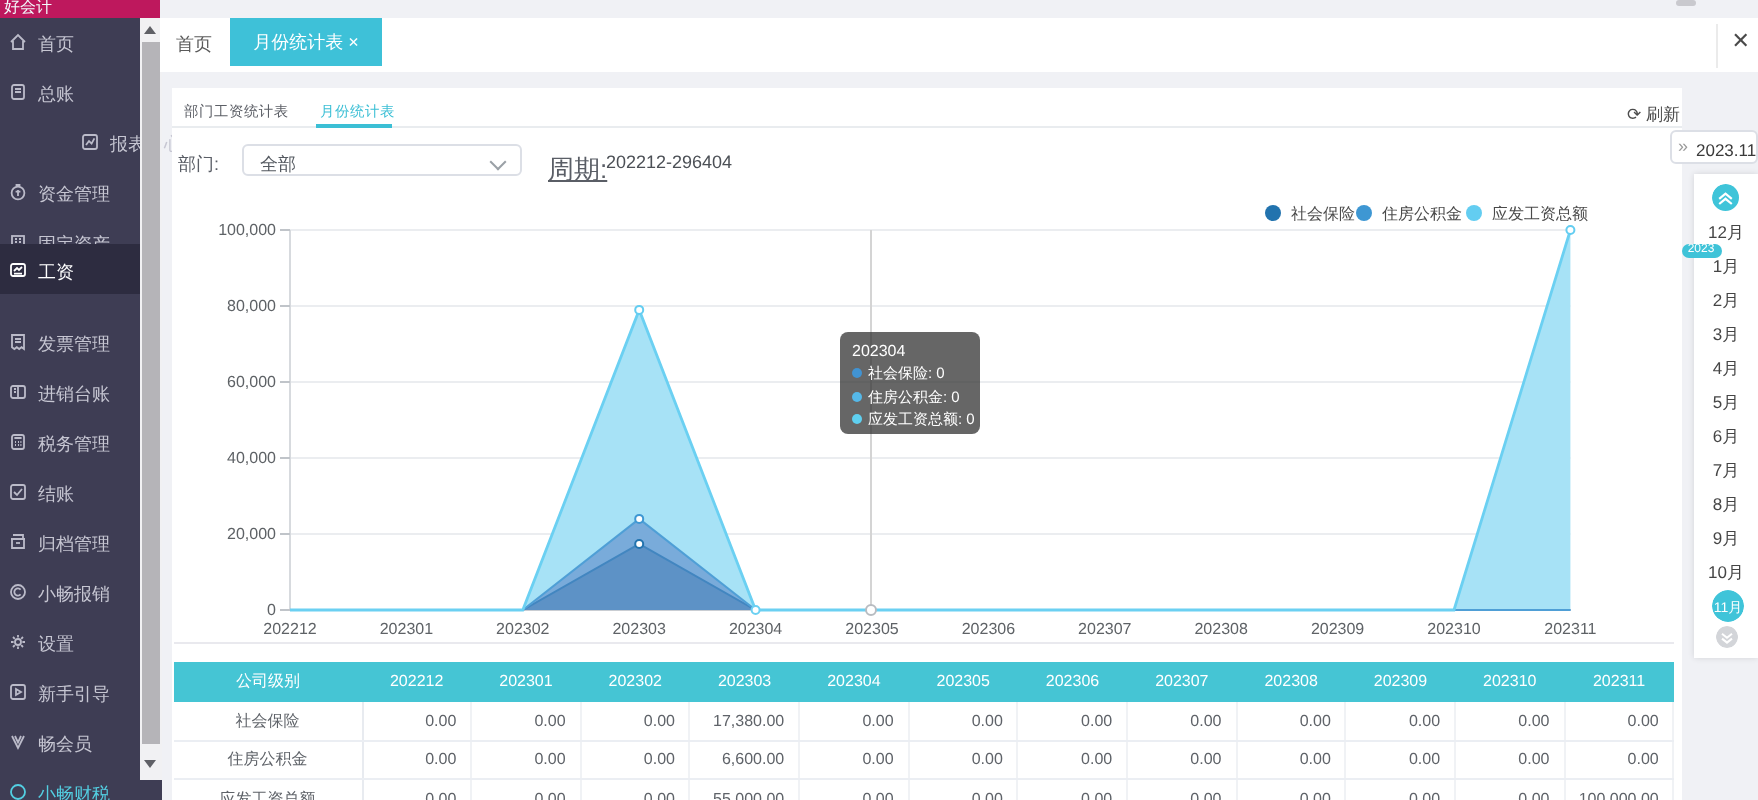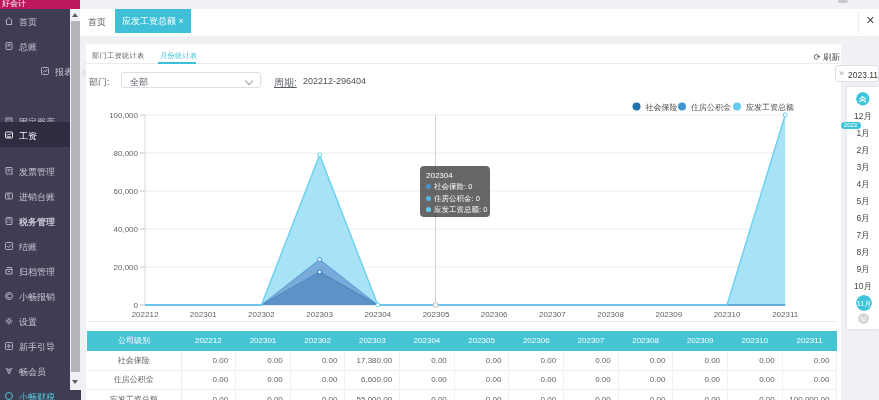--- a/index.html
+++ b/index.html
@@ -33,21 +33,21 @@
   #cardtabs { position:absolute; left:0; top:0; width:755px; height:20px; border-bottom:1px solid #e9ecef; }
   #ct1 { position:absolute; left:6px; top:7px; font-size:7.2px; color:#5c5f66; letter-spacing:0.3px; }
   #ct2 { position:absolute; left:74px; top:7px; font-size:7.2px; color:#3bbfd5; letter-spacing:0.3px; }
   #ctu { position:absolute; left:72px; top:18px; width:38px; height:2px; background:#3bbfd5; }
   #refresh { position:absolute; right:1px; top:8px; font-size:8.5px; color:#4c4c4c; }
   
   #lbl-bm { position:absolute; left:3px; top:32px; font-size:9px; color:#5a5e66; }
   #sel { position:absolute; left:35px; top:28px; width:140px; height:16px; border:1px solid #dcdfe6; border-radius:3px; background:#fff;padding-left:36px; }
   #sel .v { position:absolute; left:8px; top:3px; font-size:9px; color:#555a61; }
   #sel .ch { position:absolute; right:8px; top:5px; width:6px; height:6px; border-right:1px solid #9aa0a6; border-bottom:1px solid #9aa0a6; transform:rotate(45deg); }
-  #lbl-zq { position:absolute; left:188px; top:32px; font-size:10px; color:#5a5e66;text-decoration:underline; }
+  #lbl-zq { position:absolute; left:188px; top:32px; font-size:13px; color:#5a5e66;text-decoration:underline; }
   #val-zq { position:absolute; left:217px; top:32px; font-size:9px; color:#4c5056; }
   
   #tooltip { left:420px; top:166px; width:70px; height:51px; background:rgba(48,48,48,0.74); border-radius:4px; color:#fff; padding:4px 0 0 6px; }
   #tooltip .t { font-size:8px; line-height:11px; }
   #tooltip .r { font-size:7.5px; line-height:11.5px; white-space:nowrap; }
   #tooltip .d { display:inline-block; width:5px; height:5px; border-radius:50%; margin-right:3px; }
   
   #tbl { left:87px; top:331px; width:750px; }
   #tbl table { border-collapse:collapse; width:750px; table-layout:fixed; }
   #tbl th { background:#45c5d4; color:#ffffff; font-weight:normal; font-size:8px; height:19.5px; }
@@ -88,20 +88,29 @@
     </div>
     <div class="sitem" style="top: 49px; margin-left: 36px;">
       <svg class="ic" viewBox="0 0 10 10">
         <g stroke="#bbbbc9" stroke-width="0.9">
           <rect x="1.5" y="1.5" width="7" height="7" rx="1" fill="none"></rect>
           <path d="M3,6.5 L4.5,4.5 L5.8,5.8 L7.2,3.2" fill="none"></path>
         </g>
       </svg>
       <span class="tx" style="color:#c6c6d2">报表中心</span>
     </div>
+    <div class="sitem" style="top: 74px;">
+      <svg class="ic" viewBox="0 0 10 10">
+        <g stroke="#bbbbc9" stroke-width="0.9">
+          <circle cx="5" cy="5.5" r="3.2" fill="none"></circle>
+          <path d="M3.8,1.5 H6.2 M5,4 V7 M3.8,4.8 H6.2" fill="none"></path>
+        </g>
+      </svg>
+      <span class="tx" style="color:#c6c6d2">资金管理</span>
+    </div>
     <div class="sitem" style="top: 99px;">
       <svg class="ic" viewBox="0 0 10 10">
         <g stroke="#bbbbc9" stroke-width="0.9">
           <rect x="2" y="2" width="6" height="6.5" fill="none"></rect>
           <path d="M3.5,3.5 H4.5 M5.5,3.5 H6.5 M3.5,5 H4.5 M5.5,5 H6.5" fill="none"></path>
         </g>
       </svg>
       <span class="tx" style="color:#c6c6d2">固定资产</span>
     </div>
     <div class="sitem active" style="top: 113px;">
@@ -124,21 +133,21 @@
     </div>
     <div class="sitem" style="top: 174px;">
       <svg class="ic" viewBox="0 0 10 10">
         <g stroke="#bbbbc9" stroke-width="0.9">
           <rect x="1.5" y="2" width="7" height="6" rx="1" fill="none"></rect>
           <path d="M5,2 V8 M3,3.5 H4 M3,5 H4" fill="none"></path>
         </g>
       </svg>
       <span class="tx" style="color:#c6c6d2">进销台账</span>
     </div>
-    <div class="sitem" style="top: 199px; font-weight: bold;">
+    <div class="sitem" style="top: 199px;">
       <svg class="ic" viewBox="0 0 10 10">
         <g stroke="#bbbbc9" stroke-width="0.9">
           <rect x="2" y="1.5" width="6" height="7" rx="1" fill="none"></rect>
           <path d="M3.2,3 H6.8 M3.5,5 H4 M5,5 H5.5 M6.2,5 H6.7 M3.5,6.5 H4 M5,6.5 H5.5 M6.2,6.5 H6.7" fill="none"></path>
         </g>
       </svg>
       <span class="tx" style="color:#c6c6d2">税务管理</span>
     </div>
     <div class="sitem" style="top: 224px;">
       <svg class="ic" viewBox="0 0 10 10">
@@ -205,21 +214,21 @@
 <div class="abs" id="gutter">
   <div class="tri-up"></div>
   <div id="thumb"></div>
   <div class="tri-dn"></div>
 </div>
 
 <div class="abs" id="sidefoot"></div>
 
 <div class="abs" id="topbar">
   <span id="tab-home">首页</span>
-  <div id="tab-active">应发工资总额 ×</div>
+  <div id="tab-active">月份统计表 ×</div>
   <div class="divider"></div>
   <span class="close">✕</span>
 </div>
 <div class="abs" id="topscroll"></div>
 
 <div class="abs" id="card">
   <div id="cardtabs">
     <span id="ct1">部门工资统计表</span>
     <span id="ct2">月份统计表</span>
     <div id="ctu"></div>

